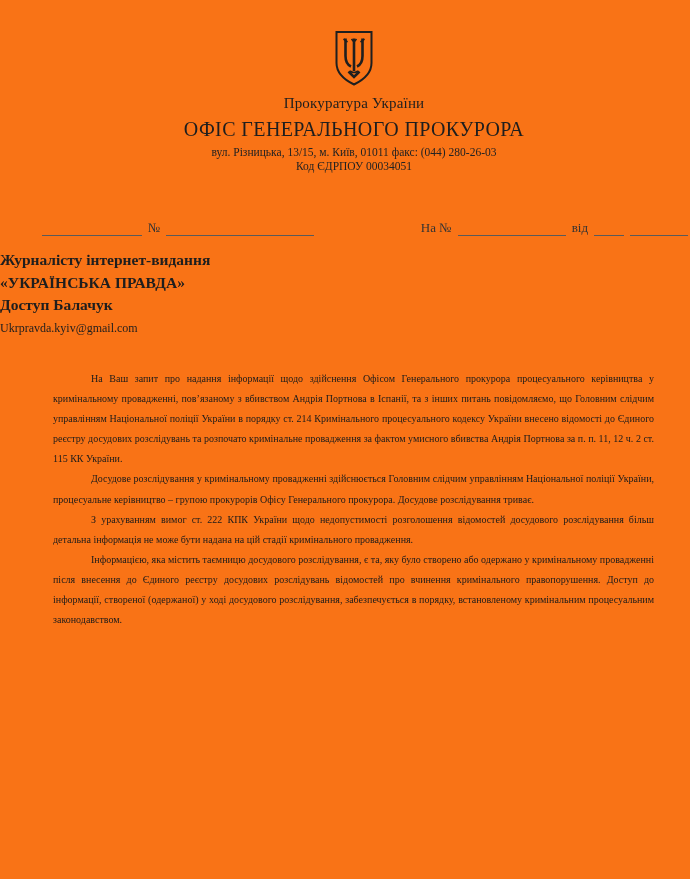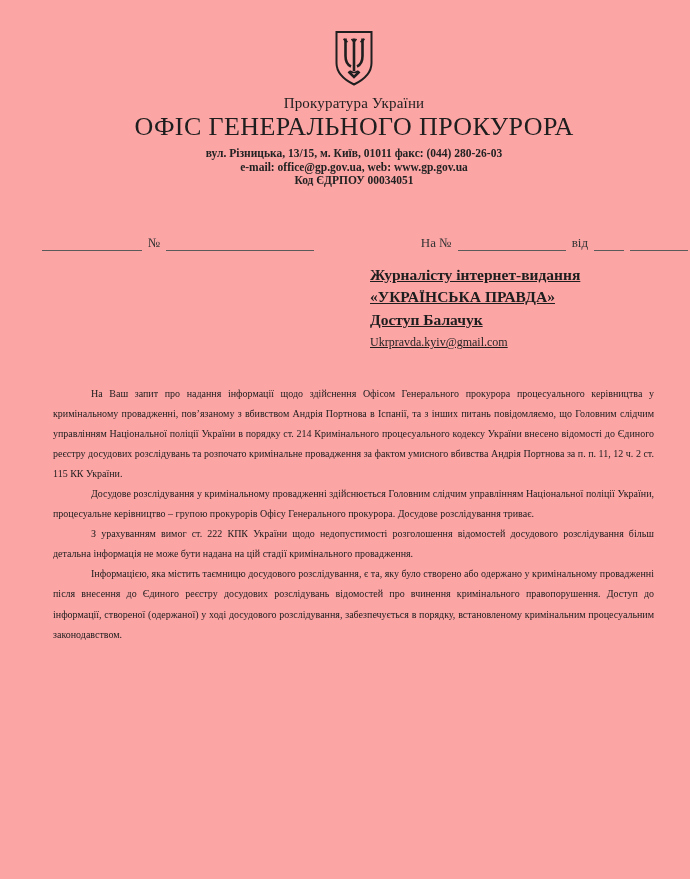--- a/index.html
+++ b/index.html
@@ -1,39 +1,39 @@
 <!DOCTYPE html>
 <html lang="uk"><head>
 <meta charset="utf-8">
 <style>
   html,body{margin:0;padding:0;background:#ffffff;}
   .page{
     width:690px;height:879px;overflow:hidden;position:relative;
-    background:#fca5a5;color:#1e1e1e;
+    background:#f97316;color:#1e1e1e;
     font-family:"Liberation Serif","DejaVu Serif",serif;
     -webkit-font-smoothing:antialiased;
   }
   
   .letterhead{padding-top:30px;padding-left:18px;text-align:center;}
   .emblem{display:block;margin:0 auto;}
   .org-parent{margin-top:8px;font-size:15px;letter-spacing:.2px;}
-  .org-title{margin-top:0;font-size:26px;letter-spacing:.4px;white-space:nowrap;}
-  .addr{font-size:11.5px;font-weight:bold;line-height:13.5px;color:#222;}
+  .org-title{margin-top:6px;font-size:20px;letter-spacing:.4px;white-space:nowrap;}
+  .addr{font-size:11.5px;font-weight:normal;line-height:13.5px;color:#222;}
   .addr.first{margin-top:5px;}
   
   .ref-row{
     margin-top:47px;display:flex;align-items:flex-end;
     font-size:13px;color:#333;padding-left:42px;padding-right:2px;
   }
   .ref-left{display:flex;align-items:flex-end;gap:6px;}
   .ref-right{margin-left:auto;display:flex;align-items:flex-end;gap:6px;}
   .blank{display:inline-block;height:13px;border-bottom:1.3px solid #5a5a5a;}
   .w100{width:100px}.w150{width:148px}.w108{width:108px}.w30{width:30px}.w58{width:58px}
   
-  .recipient{margin-top:13px;margin-left:370px;font-size:15.5px;line-height:22.5px;text-decoration:underline;}
+  .recipient{margin-top:13px;font-size:15.5px;line-height:22.5px;}
   .recipient .b{font-weight:bold;}
   .recipient .email{font-size:12px;font-weight:normal;}
   
   .letter-body{
     margin:30px 36px 0 53px;
     font-size:10px;line-height:20.1px;text-align:justify;
     color:#1b1b1b;
   }
   .letter-body p{margin:0;text-indent:38px;}
 </style>
@@ -56,21 +56,20 @@
       <g fill="none" stroke="#1f1f1f" stroke-width="1.6">
         <path d="M9.5 9 L13.5 12"></path>
         <path d="M30.5 9 L26.5 12"></path>
         <path d="M17.5 9 L20 12 L22.5 9"></path>
         <path d="M16 41 Q20 44 24 41"></path>
       </g>
     </svg>
     <div class="org-parent">Прокуратура України</div>
     <div class="org-title">ОФІС ГЕНЕРАЛЬНОГО ПРОКУРОРА</div>
     <div class="addr first">вул. Різницька, 13/15, м. Київ, 01011 факс: (044) 280-26-03</div>
-    <div class="addr">e-mail: office@gp.gov.ua, web: www.gp.gov.ua</div>
     <div class="addr">Код ЄДРПОУ 00034051</div>
   </header>
 
   <div class="ref-row">
     <div class="ref-left">
       <span class="blank w100"></span>
       <span>№</span>
       <span class="blank w150"></span>
     </div>
     <div class="ref-right">

